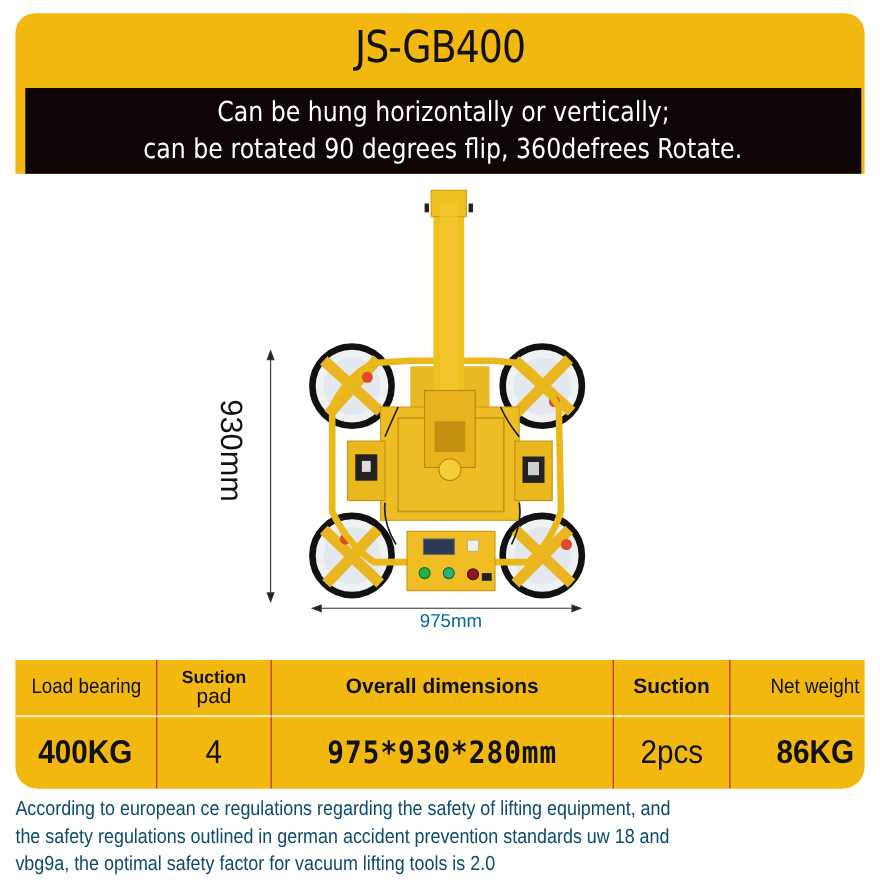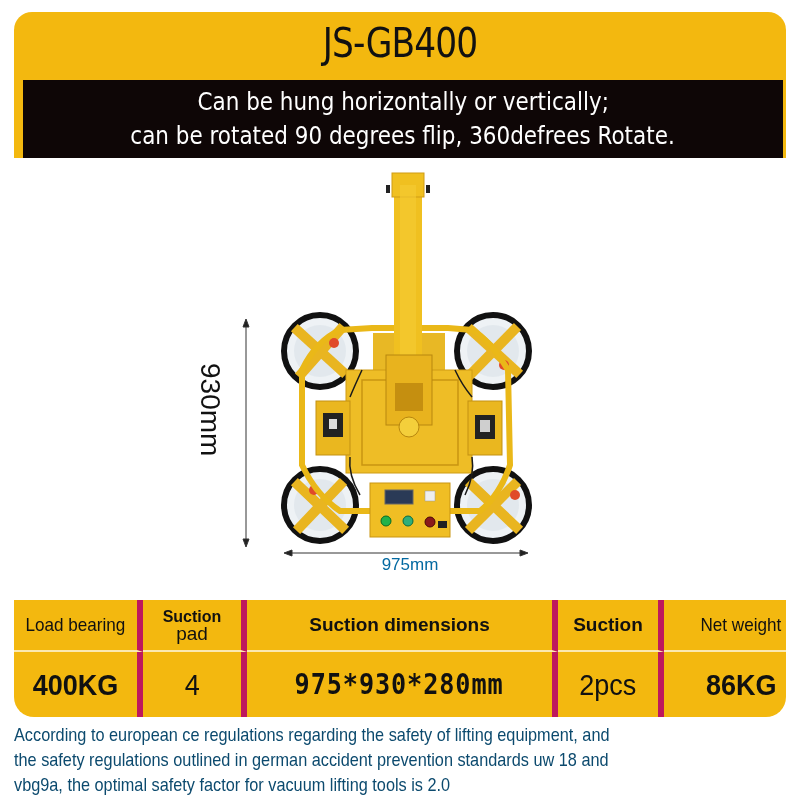--- a/index.html
+++ b/index.html
@@ -41,21 +41,21 @@
 
     .spec-table {
       position: absolute; left: 14px; top: 600px; width: 772px; height: 117px;
       background: #f3b80f; border-radius: 0 0 20px 20px; overflow: hidden;
       display: grid;
       grid-template-columns: 129px 104px 311px 106px 122px;
       grid-template-rows: 52px 65px;
     }
     .cell {
       display: flex; align-items: center; justify-content: center; text-align: center;
-      border-right: 6px solid #be185d; border-bottom: 2px solid #fbe9b0;
+      border-right: 1px solid #be185d; border-bottom: 2px solid #fbe9b0;
       overflow: hidden;
     }
     .cell.last { border-right: none; padding-left: 32px; }
     .cell.bottom { border-bottom: none; }
     .hdr { font-size: 19px; color: #111; white-space: nowrap; }
     .hdr.narrow { transform: scaleX(0.9); }
     .hdr.bold { font-weight: bold; }
     .hdr.small { font-size: 16px; line-height: 17px; font-weight: bold; white-space: normal; }
     .hdr.small .pad { font-weight: normal; font-size: 19px; margin-top: 48px; }
     .val { font-size: 30px; font-weight: bold; color: #111; white-space: nowrap; transform: scaleX(0.9); }
@@ -182,21 +182,21 @@
   <div class="cell">
     <span class="hdr narrow">Load bearing</span>
   </div>
   <div class="cell">
     <span class="hdr small">
       <span>Suction</span><br>
       <span class="pad">pad</span>
     </span>
   </div>
   <div class="cell">
-    <span class="hdr bold">Suction dimensions</span>
+    <span class="hdr bold">Overall dimensions</span>
   </div>
   <div class="cell">
     <span class="hdr bold">Suction</span>
   </div>
   <div class="cell last">
     <span class="hdr narrow">Net weight</span>
   </div>
 
   <div class="cell bottom">
     <span class="val">400KG</span>

